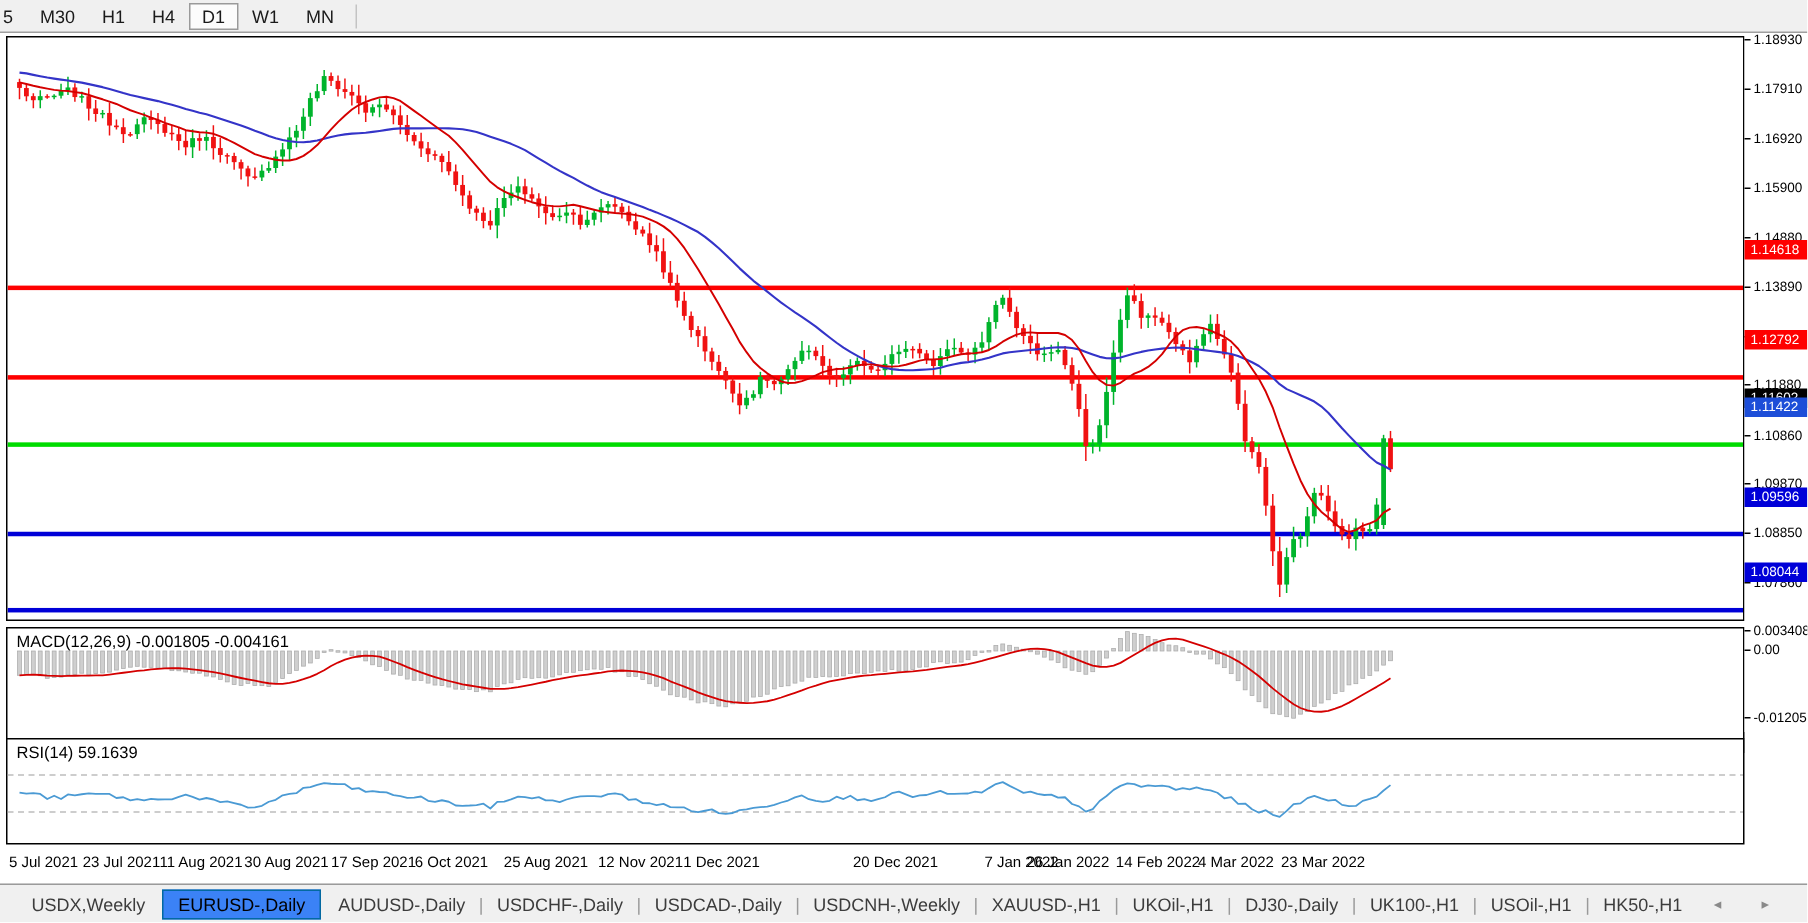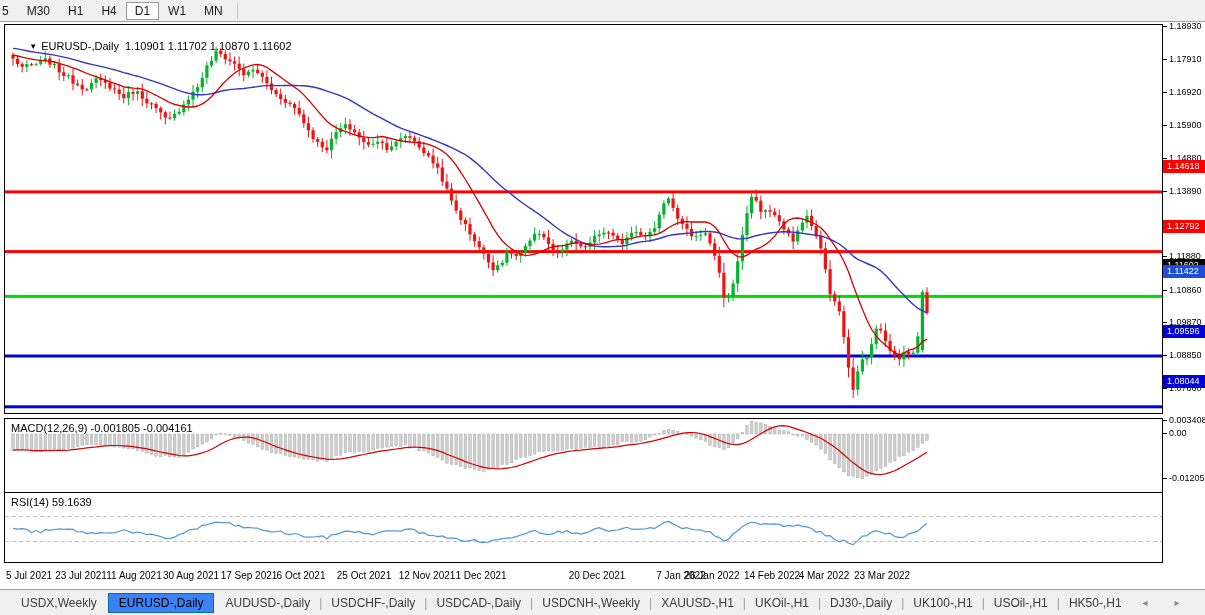--- a/index.html
+++ b/index.html
@@ -458,23 +458,20 @@
         <rect x="906.6" y="327.7" width="3.2" height="1.5" fill="#00b42c"></rect>
         <line x1="912.7676767676767" y1="307.1" x2="912.7676767676767" y2="331.3" stroke="#00b42c" stroke-width="1"></line>
         <rect x="911.2" y="311.4" width="3.2" height="16.3" fill="#00b42c"></rect>
         <line x1="917.3838383838383" y1="264.9" x2="917.3838383838383" y2="327.6" stroke="#00b42c" stroke-width="1"></line>
         <rect x="915.8" y="267.2" width="3.2" height="57.8" fill="#00b42c"></rect>
         <line x1="922" y1="262.3" x2="922" y2="289.7" stroke="#f01212" stroke-width="1"></line>
         <rect x="920.4" y="267.2" width="3.2" height="20.6" fill="#f01212"></rect>
         <polyline points="8.0,23.4 12.6,23.9 17.2,24.9 21.8,25.8 26.5,26.7 31.1,27.4 35.7,28.1 40.3,28.7 44.9,29.4 49.5,30.1 54.2,31.1 58.8,32.1 63.4,33.1 68.0,34.4 72.6,35.6 77.2,37.0 81.9,38.3 86.5,39.4 91.1,40.4 95.7,41.4 100.3,42.4 104.9,43.6 109.6,44.8 114.2,46.1 118.8,47.6 123.4,48.8 128.0,50.1 132.6,51.2 137.3,52.6 141.9,54.1 146.5,55.6 151.1,57.1 155.7,58.6 160.3,60.4 164.9,62.2 169.6,63.9 174.2,65.6 178.8,67.1 183.4,68.3 188.0,69.2 192.6,69.7 197.3,69.8 201.9,69.4 206.5,68.7 211.1,67.5 215.7,66.3 220.3,65.3 225.0,64.6 229.6,64.1 234.2,63.8 238.8,63.5 243.4,62.9 248.0,62.3 252.7,61.6 257.3,60.9 261.9,60.6 266.5,60.5 271.1,60.6 275.7,60.6 280.4,60.5 285.0,60.5 289.6,60.5 294.2,60.6 298.8,60.8 303.4,61.2 308.1,62.0 312.7,63.0 317.3,64.5 321.9,66.1 326.5,67.7 331.1,69.2 335.7,70.9 340.4,72.9 345.0,75.1 349.6,77.9 354.2,80.7 358.8,83.4 363.4,86.2 368.1,88.9 372.7,91.3 377.3,93.6 381.9,96.2 386.5,98.7 391.1,101.0 395.8,103.1 400.4,104.8 405.0,106.4 409.6,108.0 414.2,109.6 418.8,111.3 423.5,113.0 428.1,114.9 432.7,116.6 437.3,118.6 441.9,120.5 446.5,122.6 451.2,124.9 455.8,127.3 460.4,129.7 465.0,132.9 469.6,136.6 474.2,140.5 478.8,144.8 483.5,149.3 488.1,153.9 492.7,158.1 497.3,162.2 501.9,165.7 506.5,169.4 511.2,173.2 515.8,176.8 520.4,180.0 525.0,183.2 529.6,186.2 534.2,189.4 538.9,192.8 543.5,196.4 548.1,200.0 552.7,203.5 557.3,206.7 561.9,209.6 566.6,212.2 571.2,214.7 575.8,216.9 580.4,218.8 585.0,220.2 589.6,221.1 594.3,221.6 598.9,221.8 603.5,221.8 608.1,221.6 612.7,221.3 617.3,221.0 621.9,220.2 626.6,218.9 631.2,217.8 635.8,216.9 640.4,216.4 645.0,215.7 649.6,214.7 654.3,213.5 658.9,212.0 663.5,210.6 668.1,209.8 672.7,209.3 677.3,208.8 682.0,208.3 686.6,207.9 691.2,207.3 695.8,206.8 700.4,206.5 705.0,206.6 709.7,207.0 714.3,207.9 718.9,209.6 723.5,211.3 728.1,212.9 732.7,213.8 737.4,213.9 742.0,213.3 746.6,212.0 751.2,210.7 755.8,209.6 760.4,208.7 765.1,208.0 769.7,207.4 774.3,207.0 778.9,206.7 783.5,206.8 788.1,207.2 792.7,207.8 797.4,208.4 802.0,209.0 806.6,209.6 811.2,210.2 815.8,211.0 820.4,212.3 825.1,214.3 829.7,216.5 834.3,219.0 838.9,222.5 843.5,226.6 848.1,231.1 852.8,234.4 857.4,236.4 862.0,238.5 866.6,240.5 871.2,242.7 875.8,245.9 880.5,250.2 885.1,255.3 889.7,260.5 894.3,265.4 898.9,270.1 903.5,274.9 908.2,279.5 912.8,283.3 917.4,285.5 922.0,288.1" fill="none" stroke="#3434c8" stroke-width="1.4" stroke-linejoin="round"></polyline>
         <polyline points="8.0,29.9 12.6,31.0 17.2,32.2 21.8,33.2 26.5,34.1 31.1,34.9 35.7,35.4 40.3,35.7 44.9,36.4 49.5,37.0 54.2,38.3 58.8,39.8 63.4,41.2 68.0,42.8 72.6,44.3 77.2,46.4 81.9,48.5 86.5,50.1 91.1,51.6 95.7,53.4 100.3,54.9 104.9,56.9 109.6,58.4 114.2,59.9 118.8,61.8 123.4,62.5 128.0,63.2 132.6,63.4 137.3,64.2 141.9,65.9 146.5,68.0 151.1,70.3 155.7,72.8 160.3,75.2 164.9,77.7 169.6,79.3 174.2,80.5 178.8,81.5 183.4,82.0 188.0,82.0 192.6,81.0 197.3,78.9 201.9,75.7 206.5,71.7 211.1,66.6 215.7,61.3 220.3,56.4 225.0,52.0 229.6,48.0 234.2,45.0 238.8,43.0 243.4,41.3 248.0,39.9 252.7,39.5 257.3,40.4 261.9,42.3 266.5,45.6 271.1,48.9 275.7,52.2 280.4,55.7 285.0,59.0 289.6,62.3 294.2,65.5 298.8,69.9 303.4,74.9 308.1,80.4 312.7,85.8 317.3,91.1 321.9,96.2 326.5,99.9 331.1,102.6 335.7,104.8 340.4,106.5 345.0,108.2 349.6,109.8 354.2,111.0 358.8,111.9 363.4,112.4 368.1,112.6 372.7,112.1 377.3,111.5 381.9,112.5 386.5,113.7 391.1,114.8 395.8,115.9 400.4,116.5 405.0,117.0 409.6,117.3 414.2,117.7 418.8,118.4 423.5,119.4 428.1,121.2 432.7,123.2 437.3,125.9 441.9,129.4 446.5,134.3 451.2,140.3 455.8,147.3 460.4,154.5 465.0,162.2 469.6,170.0 474.2,177.9 478.8,186.1 483.5,194.3 488.1,202.9 492.7,209.8 497.3,216.0 501.9,220.3 506.5,223.9 511.2,226.9 515.8,229.3 520.4,230.3 525.0,230.2 529.6,229.1 534.2,227.4 538.9,225.3 543.5,223.1 548.1,221.9 552.7,221.0 557.3,220.8 561.9,219.9 566.6,218.7 571.2,217.9 575.8,217.9 580.4,218.5 585.0,219.2 589.6,219.4 594.3,219.1 598.9,218.2 603.5,216.8 608.1,215.4 612.7,214.6 617.3,214.6 621.9,214.3 626.6,213.4 631.2,212.2 635.8,211.2 640.4,210.7 645.0,210.4 649.6,209.8 654.3,208.3 658.9,205.9 663.5,202.8 668.1,200.2 672.7,198.1 677.3,196.9 682.0,196.6 686.6,197.0 691.2,197.0 695.8,196.9 700.4,197.0 705.0,198.3 709.7,201.7 714.3,207.5 718.9,215.7 723.5,223.1 728.1,228.5 732.7,231.6 737.4,232.1 742.0,230.2 746.6,227.0 751.2,224.1 755.8,222.3 760.4,219.6 765.1,215.9 769.7,211.1 774.3,204.8 778.9,199.2 783.5,195.1 788.1,193.4 792.7,193.0 797.4,193.8 802.0,195.4 806.6,197.5 811.2,199.5 815.8,202.7 820.4,207.5 825.1,214.1 829.7,220.8 834.3,227.6 838.9,236.2 843.5,246.7 848.1,260.0 852.8,272.4 857.4,284.3 862.0,295.3 866.6,304.3 871.2,311.0 875.8,316.1 880.5,320.0 885.1,324.1 889.7,327.8 894.3,329.7 898.9,328.4 903.5,325.4 908.2,323.9 912.8,321.9 917.4,316.8 922.0,314.1" fill="none" stroke="#d40000" stroke-width="1.3" stroke-linejoin="round"></polyline>
       </svg>
-    <div class="panel-title">
-      <span class="tri">▼</span><span>EURUSD-,Daily  1.10901 1.11702 1.10870 1.11602</span>
-    </div>
   </div>
   <div id="axis-main" class="axis">
       <div class="axis-label" style="top: -2px;">1.18930</div>
       <div class="axis-dash" style="top: 2px;"></div>
       <div class="axis-label" style="top: 31.3333px;">1.17910</div>
       <div class="axis-dash" style="top: 35.3333px;"></div>
       <div class="axis-label" style="top: 63.6863px;">1.16920</div>
       <div class="axis-dash" style="top: 67.6863px;"></div>
       <div class="axis-label" style="top: 97.0196px;">1.15900</div>
       <div class="axis-dash" style="top: 101.02px;"></div>
@@ -725,21 +722,21 @@
     <div class="panel-title">RSI(14) 59.1639</div>
   </div>
 
   <div id="date-axis">
       <div class="date-label" style="left: 25px;">5 Jul 2021</div>
       <div class="date-label" style="left: 77px;">23 Jul 2021</div>
       <div class="date-label" style="left: 130px;">11 Aug 2021</div>
       <div class="date-label" style="left: 187px;">30 Aug 2021</div>
       <div class="date-label" style="left: 245px;">17 Sep 2021</div>
       <div class="date-label" style="left: 297px;">6 Oct 2021</div>
-      <div class="date-label" style="left: 360px;">25 Oct 2021</div>
+      <div class="date-label" style="left: 360px;">25 Aug 2021</div>
       <div class="date-label" style="left: 423px;">12 Nov 2021</div>
       <div class="date-label" style="left: 477px;">1 Dec 2021</div>
       <div class="date-label" style="left: 593px;">20 Dec 2021</div>
       <div class="date-label" style="left: 651px; margin-left: 26px;">7 Jan 2022</div>
       <div class="date-label" style="left: 708px;">26 Jan 2022</div>
       <div class="date-label" style="left: 768px;">14 Feb 2022</div>
       <div class="date-label" style="left: 820px;">4 Mar 2022</div>
       <div class="date-label" style="left: 878px;">23 Mar 2022</div>
     </div>
 

